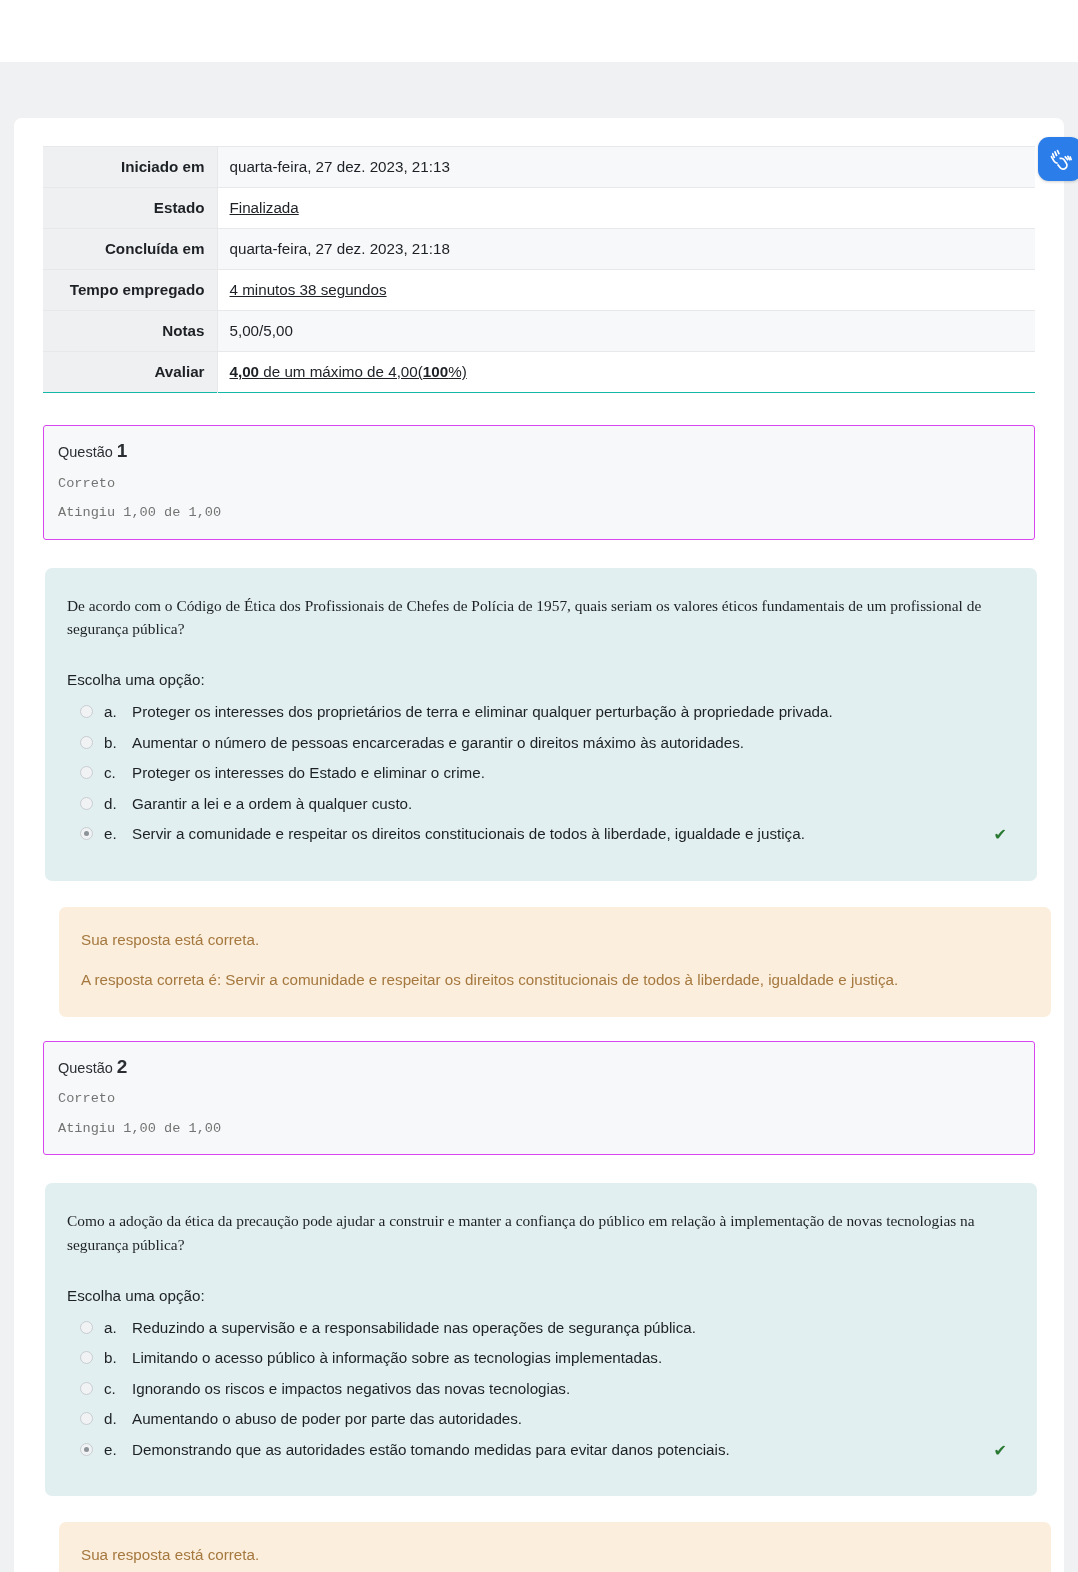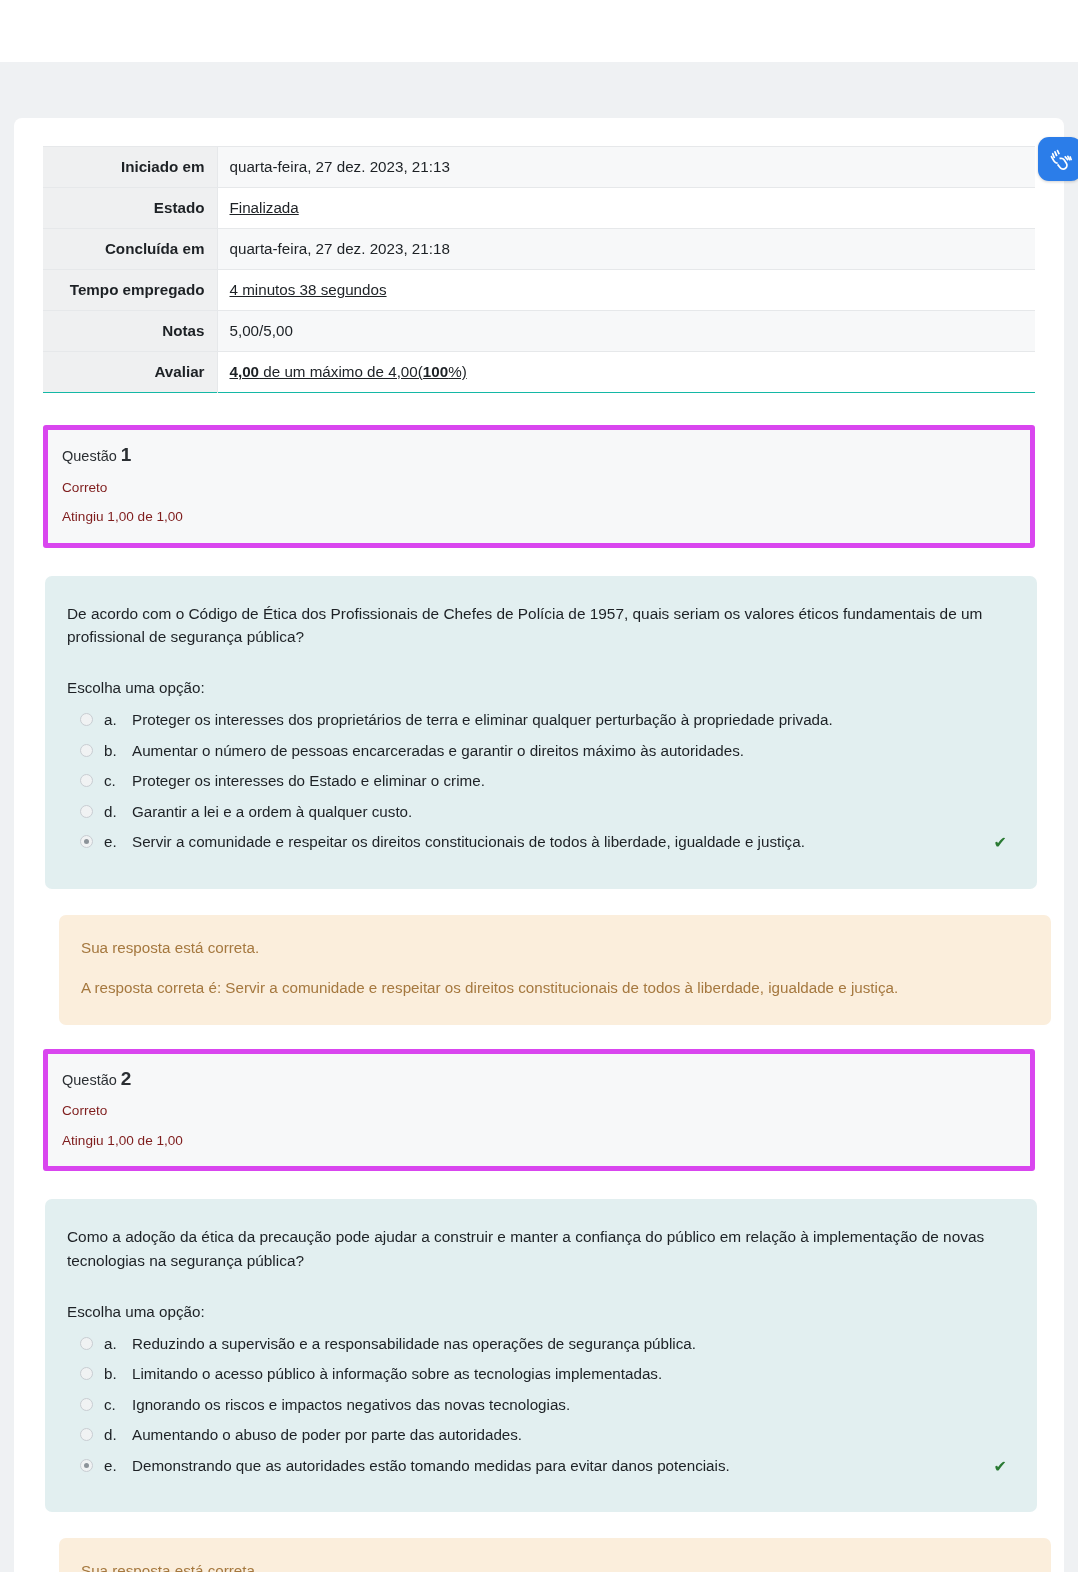--- a/index.html
+++ b/index.html
@@ -88,60 +88,62 @@
     font-weight: normal;
   }
   table.summary tr.alt th { background: #eff0f1; }
   table.summary tr.alt td { background: #ffffff; text-decoration: underline; }
   .b { font-weight: bold; }
 
   
   .question-area { padding: 0 29px; margin-top: 24px; }
 
   .q-info {
-    border: 5px solid #d946ef;
+    border: 1px solid #d946ef;
     background: #f7f8f9;
     border-radius: 3px;
     padding: 14px 14px 17px 14px;
     width: 992px;
   }
   .q-info .q-no {
     font-size: 14.5px;
     color: #2b2f33;
     margin: 0 0 13px 0;
     line-height: 1.2;
   }
   .q-info .q-no b {
     font-size: 19px;
     font-weight: bold;
     letter-spacing: .2px;
   }
   .q-info .q-state,
   .q-info .q-grade {
     font-size: 13.6px;
-    color: #7f1d1d;
+    color: #737373;
     margin: 0 0 13px 0;
     line-height: 1.2;
+    font-family: Liberation Mono, monospace;
   }
   .q-info .q-grade { margin-bottom: 0; }
 
   .q-body {
     background: #e2eff0;
     border-radius: 7px;
     padding: 26px 30px 30px 22px;
     margin-top: 28px;
     width: 992px;
     margin-left: 2px;
   }
   .q-text {
     font-size: 15.4px;
     line-height: 1.55;
     color: #1d2125;
     margin: 0 0 30px 0;
     max-width: 940px;
+    font-family: Liberation Serif, serif;
   }
   .q-prompt {
     font-size: 15.2px;
     color: #1d2125;
     margin: 0 0 9px 0;
   }
   ul.answers {
     list-style: none;
     margin: 0;
     padding: 0;

